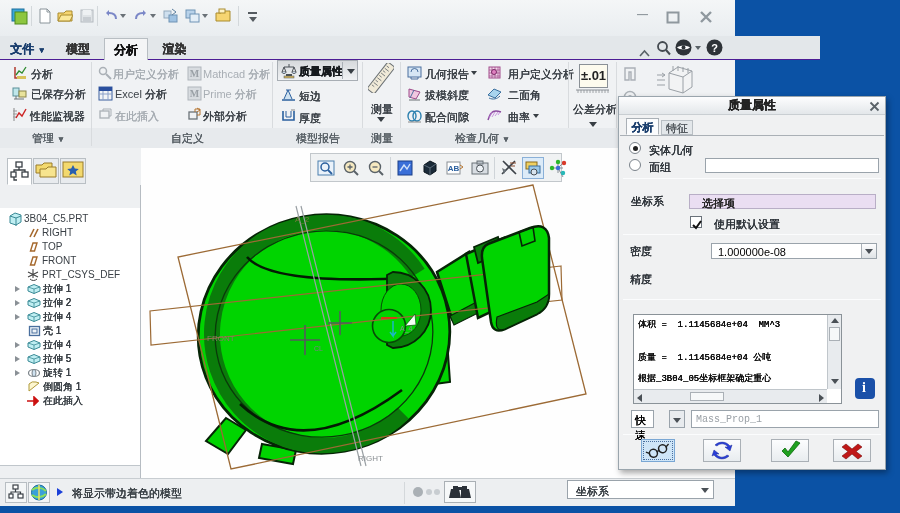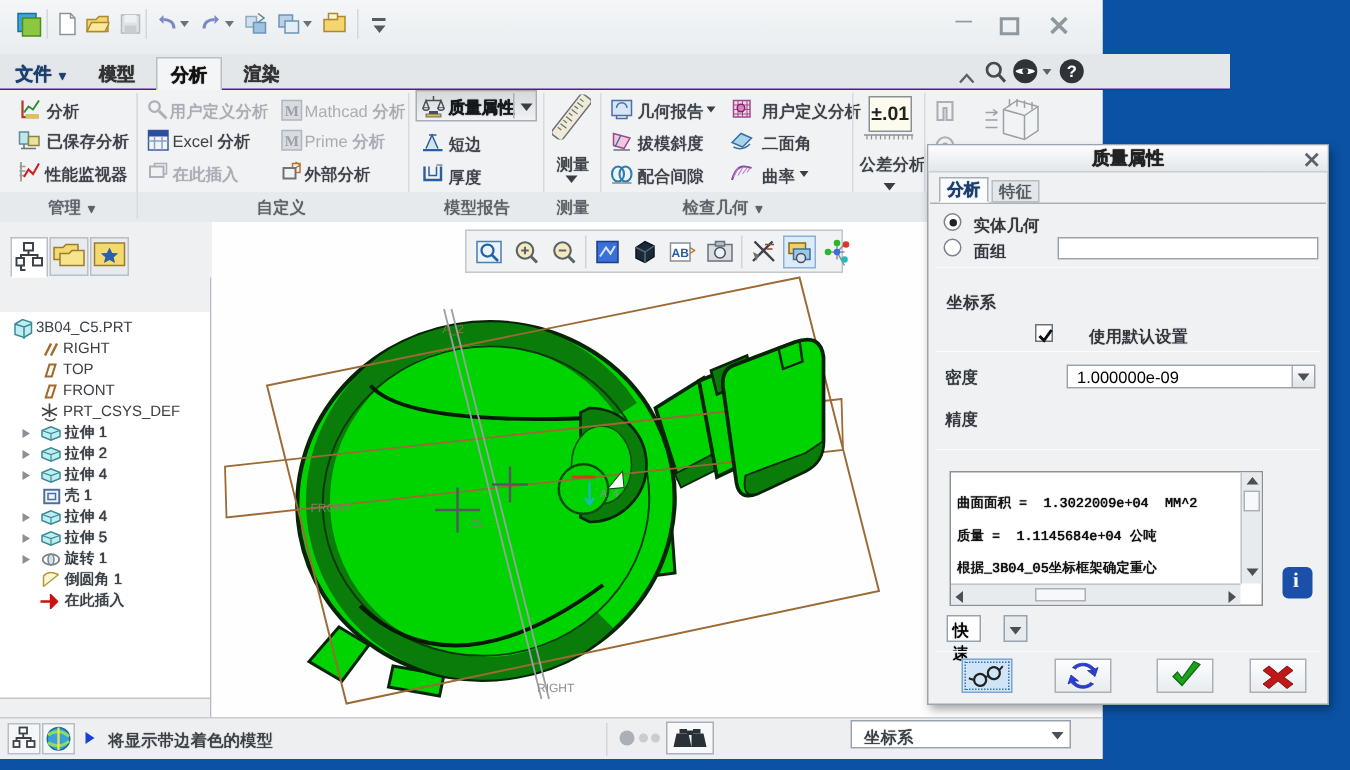--- a/index.html
+++ b/index.html
@@ -549,34 +549,37 @@
   <div class="abs cjk" style="left:42px;top:23px;width:32px;height:15px;background:#e3e7ea;border:1px solid #b8bec3;text-align:center;font-size:11px;color:#555b61;line-height:14px">特征</div>
   <div class="abs" style="left:1px;top:38px;width:264px;height:1px;background:#aab0b6"></div>
   <div class="abs" style="left:10px;top:45px;width:12px;height:12px;border-radius:50%;background:#fff;border:1px solid #7a828a"></div>
   <div class="abs" style="left:14px;top:49px;width:5px;height:5px;border-radius:50%;background:#222"></div>
   <div class="dtext cjk" style="left:30px;top:46px">实体几何</div>
   <div class="abs" style="left:10px;top:62px;width:12px;height:12px;border-radius:50%;background:#fff;border:1px solid #7a828a"></div>
   <div class="dtext cjk" style="left:30px;top:63px">面组</div>
   <div class="fld" style="left:86px;top:61px;width:174px;height:15px"></div>
   <div class="sep" style="left:4px;top:81px;width:258px"></div>
   <div class="dtext cjk" style="left:12px;top:97px">坐标系</div>
+  <div class="abs" style="left:70px;top:97px;width:187px;height:15px;background:#eadef2;border:1px solid #b8aec6">
+        <span class="cjk" style="position:absolute;left:12px;top:1px;font-size:11px;color:#222">选择项</span>
+      </div>
   <div class="abs" style="left:71px;top:119px;width:12px;height:12px;background:#fff;border:1px solid #6a727a"><svg width="12" height="12" viewBox="0 0 12 12">
           <path d="M2 6l3 3 5-7" fill="none" stroke="#111" stroke-width="2"></path>
         </svg></div>
-  <div class="dtext cjk" style="left:107px;top:120px">使用默认设置</div>
+  <div class="dtext cjk" style="left:95px;top:120px">使用默认设置</div>
   <div class="sep" style="left:4px;top:137px;width:258px"></div>
   <div class="dtext cjk" style="left:11px;top:147px">密度</div>
   <div class="fld" style="left:92px;top:146px;width:166px;height:16px">
-        <span style="position:absolute;left:6px;top:2px">1.000000e-09</span>
+        <span style="position:absolute;left:6px;top:2px">1.000000e-08</span>
     <div class="drop"></div>
       </div>
   <div class="dtext cjk" style="left:11px;top:175px">精度</div>
   <div class="sep" style="left:4px;top:202px;width:258px"></div>
   <div class="abs" style="left:14px;top:217px;width:209px;height:90px;background:#fff;border:1px solid #8a9298;font-family:'Liberation Mono',monospace;font-size:9px;color:#111">
-    <div class="abs cjk" style="left:4px;top:14px;white-space:pre">曲面面积 =  1.3022009e+04  MM^2</div>
+    <div class="abs cjk" style="left:4px;top:3px;white-space:pre">体积 =  1.1145684e+04  MM^3</div>
     <div class="abs cjk" style="left:4px;top:36px;white-space:pre">质量 =  1.1145684e+04 公吨</div>
     <div class="abs cjk" style="left:4px;top:57px;white-space:pre">根据_3B04_05坐标框架确定重心</div>
     <div class="abs" style="left:193px;top:0;width:14px;height:74px;background:#e8ebee;border-left:1px solid #c0c6cb">
       <div style="position:absolute;left:3px;top:3px;border-left:4px solid transparent;border-right:4px solid transparent;border-bottom:5px solid #4a5056"></div>
       <div style="position:absolute;left:1px;top:12px;width:11px;height:14px;background:#f6f8f9;border:1px solid #aab0b6"></div>
       <div style="position:absolute;left:3px;top:64px;border-left:4px solid transparent;border-right:4px solid transparent;border-top:5px solid #4a5056"></div>
     </div>
     <div class="abs" style="left:0;top:74px;width:193px;height:14px;background:#e8ebee;border-top:1px solid #c0c6cb">
       <div style="position:absolute;left:3px;top:4px;border-top:4px solid transparent;border-bottom:4px solid transparent;border-right:5px solid #4a5056"></div>
       <div style="position:absolute;left:56px;top:2px;width:34px;height:9px;background:#f6f8f9;border:1px solid #aab0b6"></div>
@@ -584,20 +587,23 @@
     </div>
   </div>
   <div class="abs" style="left:236px;top:281px;width:20px;height:21px;border-radius:4px;background:#1a50a8">
         <span style="position:absolute;left:7px;top:2px;color:#fff;font-weight:bold;font-size:14px;font-family:'Liberation Serif',serif">i</span>
       </div>
   <div class="abs" style="left:12px;top:313px;width:23px;height:18px;background:#fff;border:1px solid #9aa3ab">
         <span class="cjk" style="position:absolute;left:3px;top:2px;font-size:11px">快速</span>
       </div>
   <div class="abs" style="left:50px;top:313px;width:16px;height:18px;background:#e8ebee;border:1px solid #9aa3ab">
         <div style="position:absolute;left:3px;top:7px;border-left:4px solid transparent;border-right:4px solid transparent;border-top:5px solid #4a5056"></div>
+      </div>
+  <div class="fld" style="left:72px;top:313px;width:188px;height:18px">
+        <span style="position:absolute;left:4px;top:3px;color:#9aa0a6;font-family:'Liberation Mono',monospace;font-size:10px">Mass_Prop_1</span>
       </div>
   <div class="sep" style="left:4px;top:337px;width:258px"></div>
   <div class="abs" style="left:22px;top:342px;width:34px;height:23px;background:#cfe5f7;border:1px solid #7aa7d4"><div style="position:absolute;left:1px;top:1px;right:1px;bottom:1px;border:1px dotted #4a6f9e"></div><svg width="32" height="21" viewBox="0 0 32 21">
           <g transform="rotate(-15 16 11)">
             <circle cx="11" cy="12" r="4" fill="none" stroke="#222" stroke-width="1.5"></circle>
             <circle cx="21" cy="10" r="4" fill="none" stroke="#222" stroke-width="1.5"></circle>
             <path d="M15 11h2M7 11l-3-2M25 9l3-2" stroke="#222" stroke-width="1.3" fill="none"></path>
           </g>
         </svg></div>
   <div class="abs" style="left:84px;top:342px;width:38px;height:23px;background:linear-gradient(#fcfdfe,#e8ecef);border:1px solid #aab0b6"><svg width="36" height="21" viewBox="0 0 36 21">

